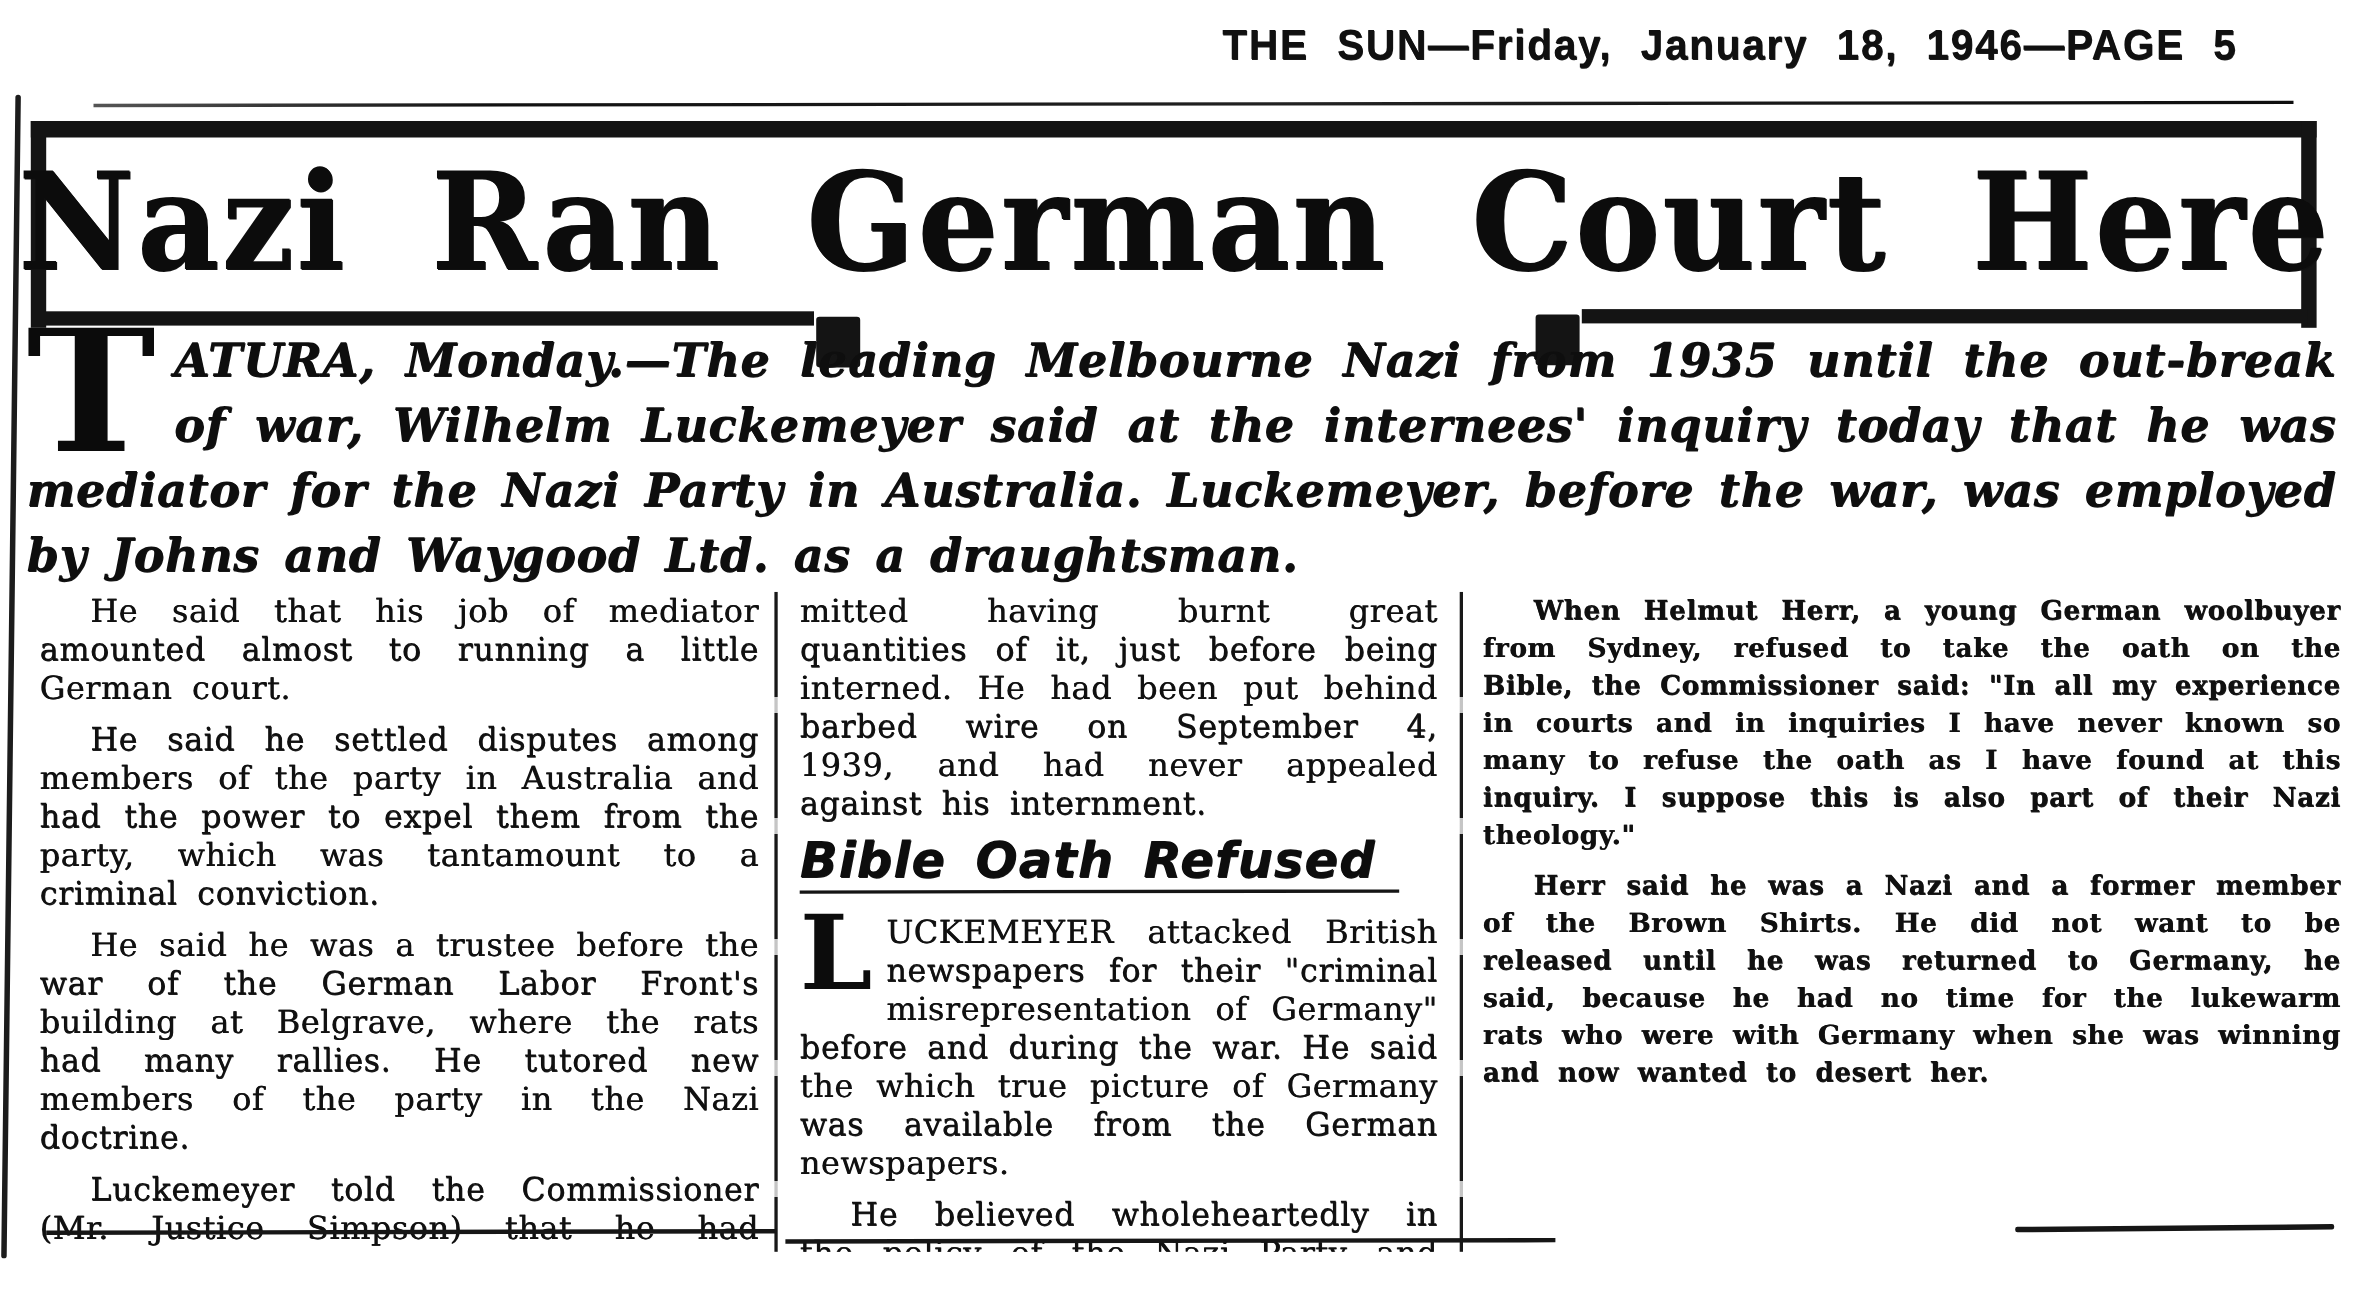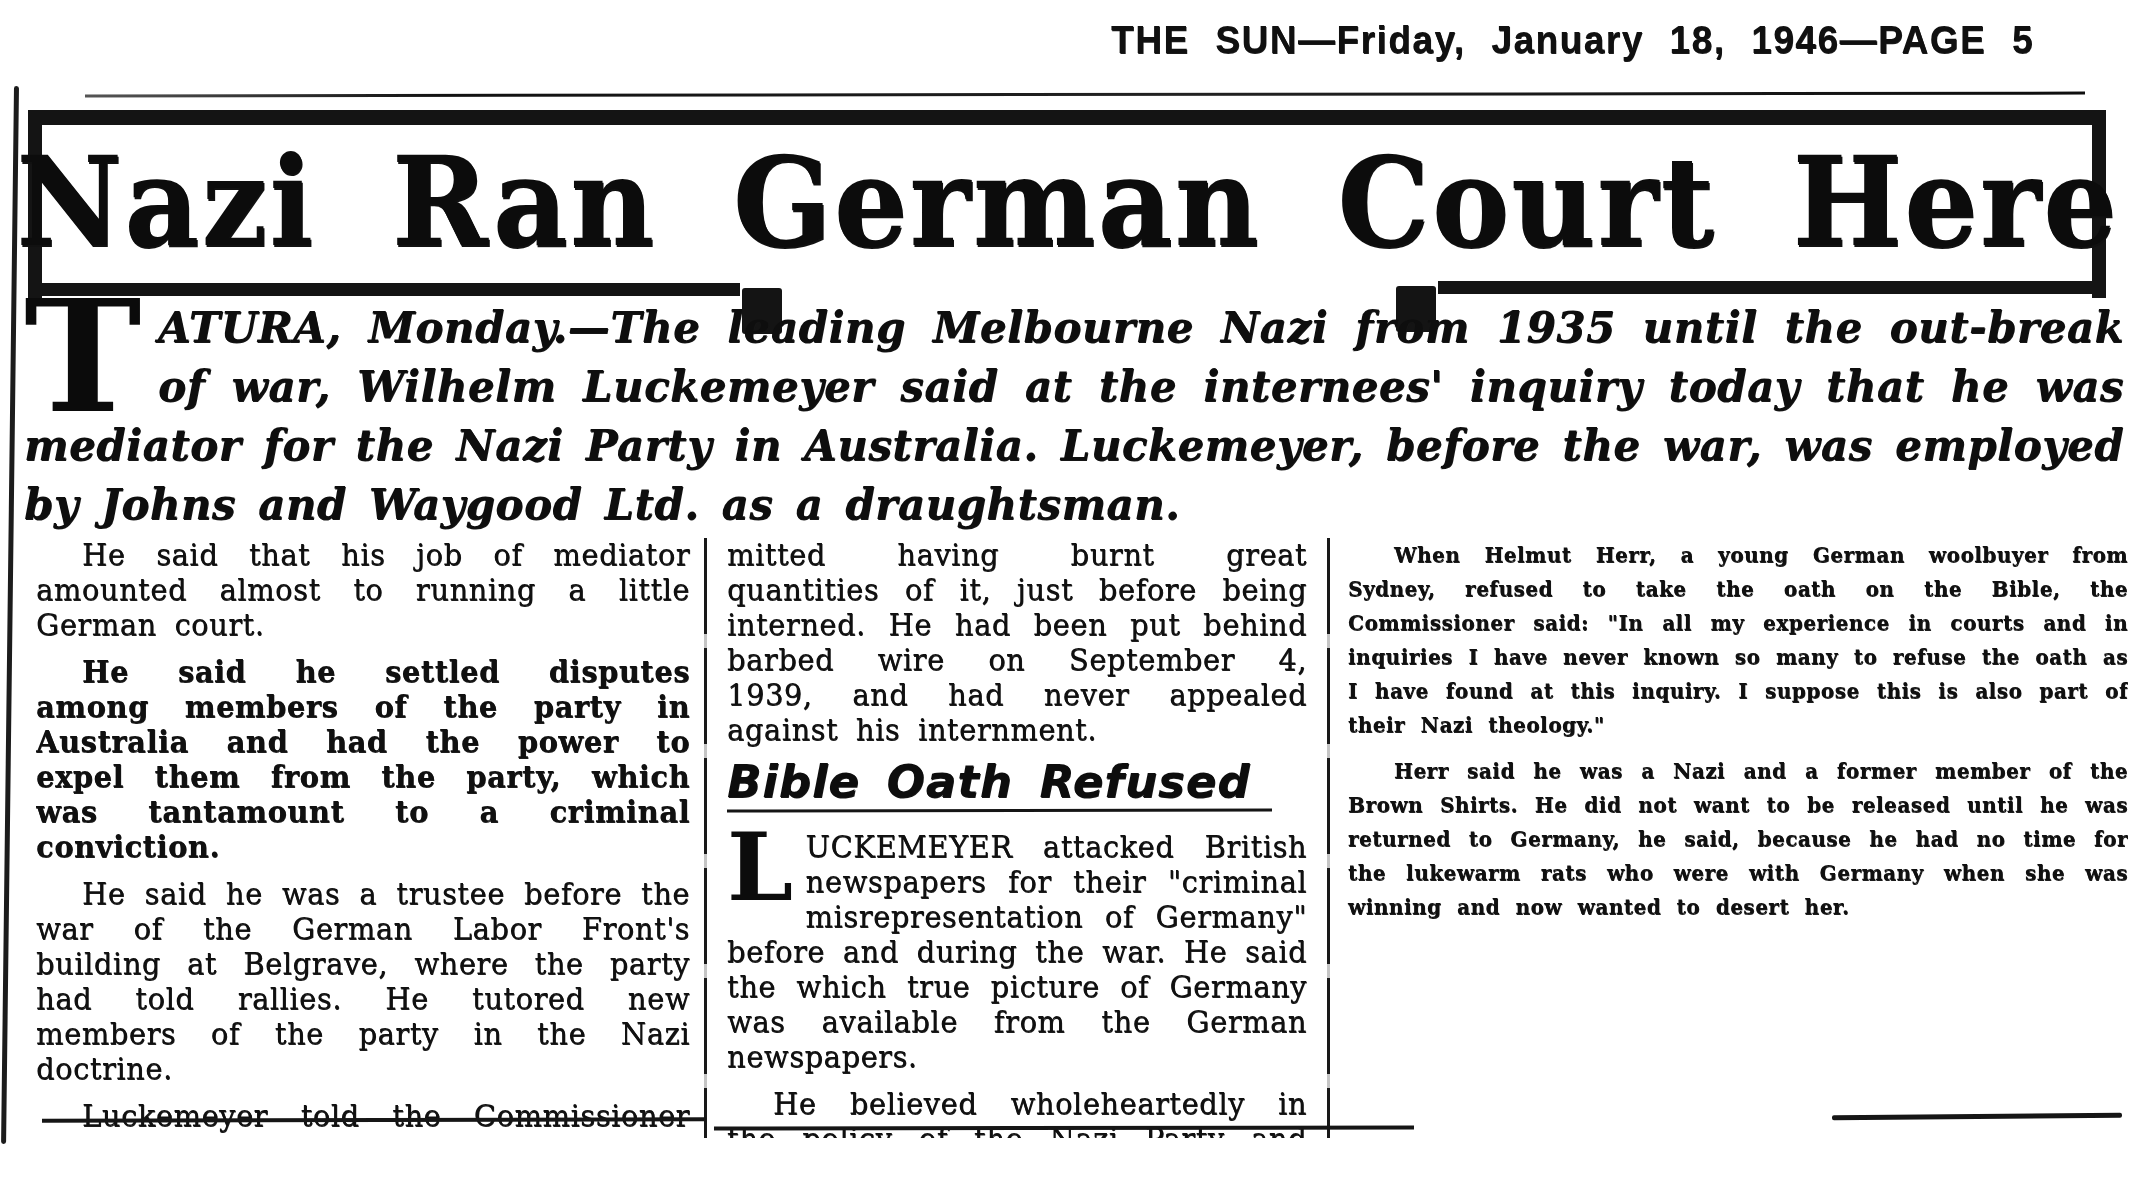--- a/index.html
+++ b/index.html
@@ -58,24 +58,24 @@
     display:flex;flex-direction:row;
   }
   .col{
     font-size:29px;line-height:35px;text-align:justify;
     letter-spacing:0.5px;word-spacing:8px;color:#101010;
     text-shadow:0.5px 0.5px 0 #1d1d1d;
     overflow:hidden;
   }
   .col p{margin:0 0 12px 0;}
   .col p.indent{text-indent:46px;}
-  .col p.bold{font-weight:bold;}
+  .col p.bold{font-weight:normal;}
   .col-1{width:668px;padding-right:14px;box-sizing:border-box;}
   .col-2{width:620px;padding:0 20px;box-sizing:border-box;}
-  .col-3{flex:1;padding-left:18px;box-sizing:border-box;font-weight:bold;font-size:20px;line-height:34px;}
+  .col-3{flex:1;padding-left:18px;box-sizing:border-box;font-weight:bold;font-size:24px;line-height:34px;}
   .divider{width:3px;background:repeating-linear-gradient(180deg,#181818 0px,#181818 96px,rgba(24,24,24,0.25) 96px,rgba(24,24,24,0.25) 110px);}
   
   .subhead{
     font-family:"DejaVu Sans", sans-serif;font-weight:bold;
     font-size:45px;letter-spacing:1px;word-spacing:10px;
     margin:16px 0 10px 0;color:#0d0d0d;
     text-shadow:0.8px 0.8px 0 #161616;
     font-style:italic;
   }
   .subhead-rule{height:3px;width:94%;background:#151515;margin:0 0 18px 0;transform:rotate(-0.1deg);}
@@ -106,21 +106,21 @@
 <div class="headline">Nazi Ran German Court Here</div>
 
 <div class="lead">
   <span class="lead-cap">T</span><span>ATURA, Monday.—The leading Melbourne Nazi from 1935 until the out-break of war, Wilhelm Luckemeyer said at the internees' inquiry today that he was mediator for the Nazi Party in Australia.  Luckemeyer, before the war, was employed by Johns and Waygood Ltd. as a draughtsman.</span>
 </div>
 
 <div class="columns">
   <div class="col col-1">
     <p class="indent">He said that his job of mediator amounted almost to running a little German court.</p>
     <p class="indent bold">He said he settled disputes among members of the party in Australia and had the power to expel them from the party, which was tantamount to a criminal conviction.</p>
-    <p class="indent">He said he was a trustee before the war of the German Labor Front's building at Belgrave, where the party had told rallies.  He tutored new members of the party in the Nazi doctrine.</p>
+    <p class="indent">He said he was a trustee before the war of the German Labor Front's building at Belgrave, where the rats had many rallies.  He tutored new members of the party in the Nazi doctrine.</p>
     <p class="indent">Luckemeyer told the Commissioner (Mr. Justice Simpson) that he had handled Nazi propaganda and ad-</p>
   </div>
   <div class="divider"></div>
   <div class="col col-2">
     <p>mitted having burnt great quantities of it, just before being interned. He had been put behind barbed wire on September 4, 1939, and had never appealed against his internment.</p>
     <h2 class="subhead">Bible Oath Refused</h2>
     <div class="subhead-rule"></div>
     <p><span class="para-cap">L</span><span>UCKEMEYER attacked British newspapers for their "criminal misrepresentation of Germany" before and during the war.  He said the which true picture of Germany was available from the German newspapers.</span></p>
     <p class="indent">He believed wholeheartedly in the policy of the Nazi Party and everything it had done.</p>
   </div>

